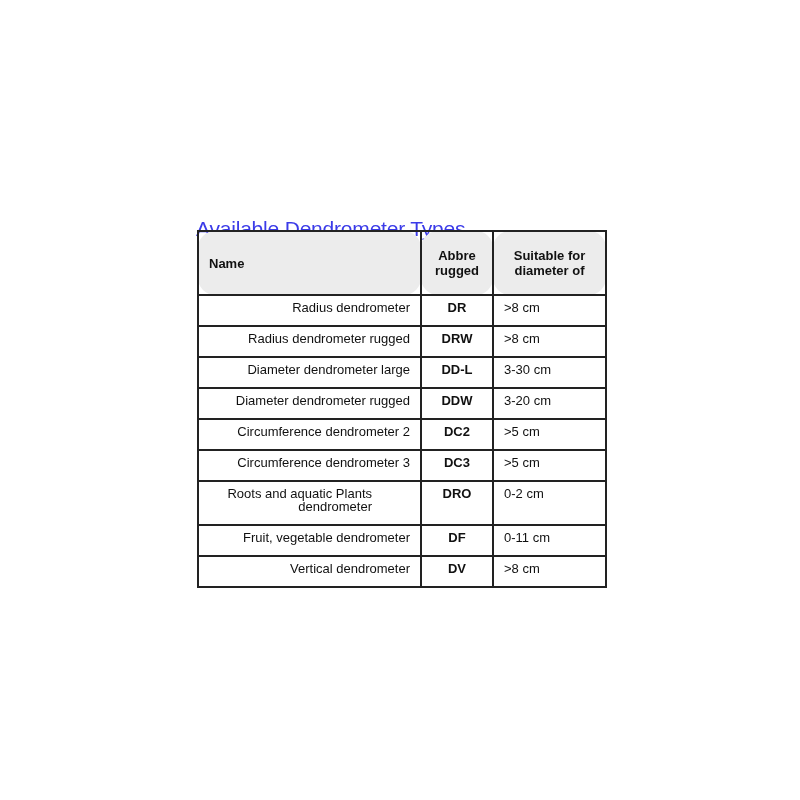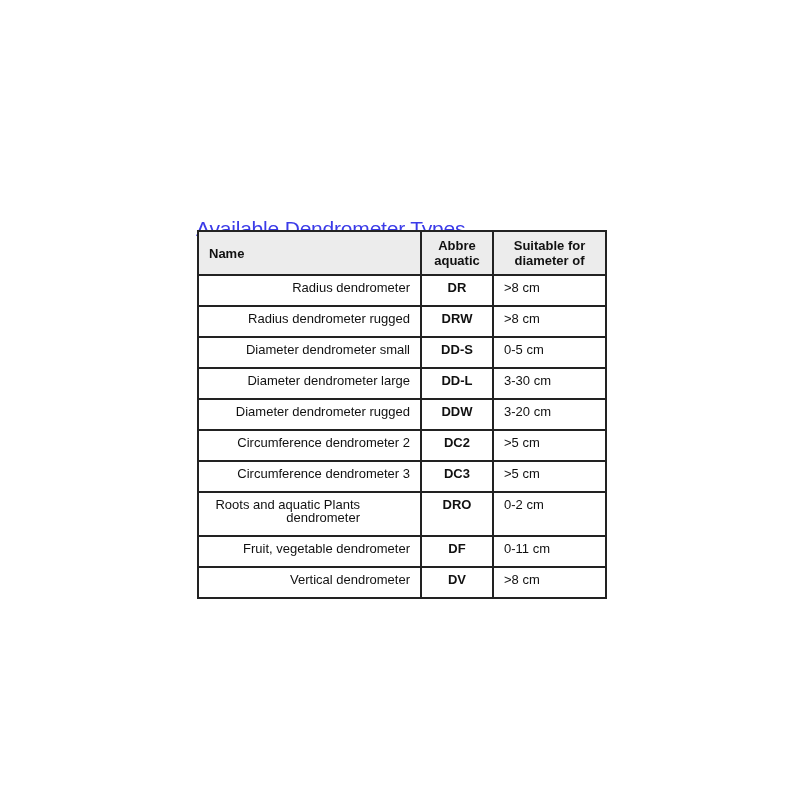--- a/index.html
+++ b/index.html
@@ -37,23 +37,24 @@
   table.types th, table.types td {
     border: 2px solid #222222;
     padding: 0 10px;
     vertical-align: middle;
   }
   table.types th {
     background: #ececec;
     font-weight: bold;
     height: 38px;
     line-height: 15px;
+    border-radius: 17px;
   }
   table.types th.c-name { text-align: left; }
-  table.types th.c-abbr, table.types th.c-diam { text-align: center; padding: 2px 4px; }
+  table.types th.c-abbr, table.types th.c-diam { text-align: center; padding: 12px 4px; }
   table.types td {
     height: 24px;
     line-height: 13px;
     vertical-align: top;
     padding-top: 5px;
     text-align: right;
   }
   table.types td.c-abbr { text-align: center; font-weight: bold; border-radius: 12px; }
   table.types td.c-diam { text-align: left; }
   col.col-name { width: 223px; }
@@ -68,39 +69,34 @@
 
 <table class="types">
   <colgroup>
     <col class="col-name">
     <col class="col-abbr">
     <col class="col-diam">
   </colgroup>
   <thead>
     <tr>
       <th class="c-name">Name</th>
-      <th class="c-abbr"><span>Abbre</span><br><span>aquatic</span></th>
+      <th class="c-abbr"><span>Abbre</span><br><span>rugged</span></th>
       <th class="c-diam"><span>Suitable for</span><br><span>diameter of</span></th>
     </tr>
   </thead>
   <tbody>
     <tr>
       <td class="c-name">Radius dendrometer</td>
       <td class="c-abbr">DR</td>
       <td class="c-diam">&gt;8 cm</td>
     </tr>
     <tr>
       <td class="c-name">Radius dendrometer rugged</td>
       <td class="c-abbr">DRW</td>
       <td class="c-diam">&gt;8 cm</td>
-    </tr>
-    <tr>
-      <td class="c-name">Diameter dendrometer small</td>
-      <td class="c-abbr">DD-S</td>
-      <td class="c-diam">0-5 cm</td>
     </tr>
     <tr>
       <td class="c-name">Diameter dendrometer large</td>
       <td class="c-abbr">DD-L</td>
       <td class="c-diam">3-30 cm</td>
     </tr>
     <tr>
       <td class="c-name">Diameter dendrometer rugged</td>
       <td class="c-abbr">DDW</td>
       <td class="c-diam">3-20 cm</td>
@@ -109,21 +105,21 @@
       <td class="c-name">Circumference dendrometer 2</td>
       <td class="c-abbr">DC2</td>
       <td class="c-diam">&gt;5 cm</td>
     </tr>
     <tr>
       <td class="c-name">Circumference dendrometer 3</td>
       <td class="c-abbr">DC3</td>
       <td class="c-diam">&gt;5 cm</td>
     </tr>
     <tr class="tall">
-      <td class="c-name" style="padding-right:60px;">Roots and aquatic Plants dendrometer</td>
+      <td class="c-name" style="padding-right:48px;">Roots and aquatic Plants dendrometer</td>
       <td class="c-abbr">DRO</td>
       <td class="c-diam">0-2 cm</td>
     </tr>
     <tr>
       <td class="c-name">Fruit, vegetable dendrometer</td>
       <td class="c-abbr">DF</td>
       <td class="c-diam">0-11 cm</td>
     </tr>
     <tr>
       <td class="c-name">Vertical dendrometer</td>

